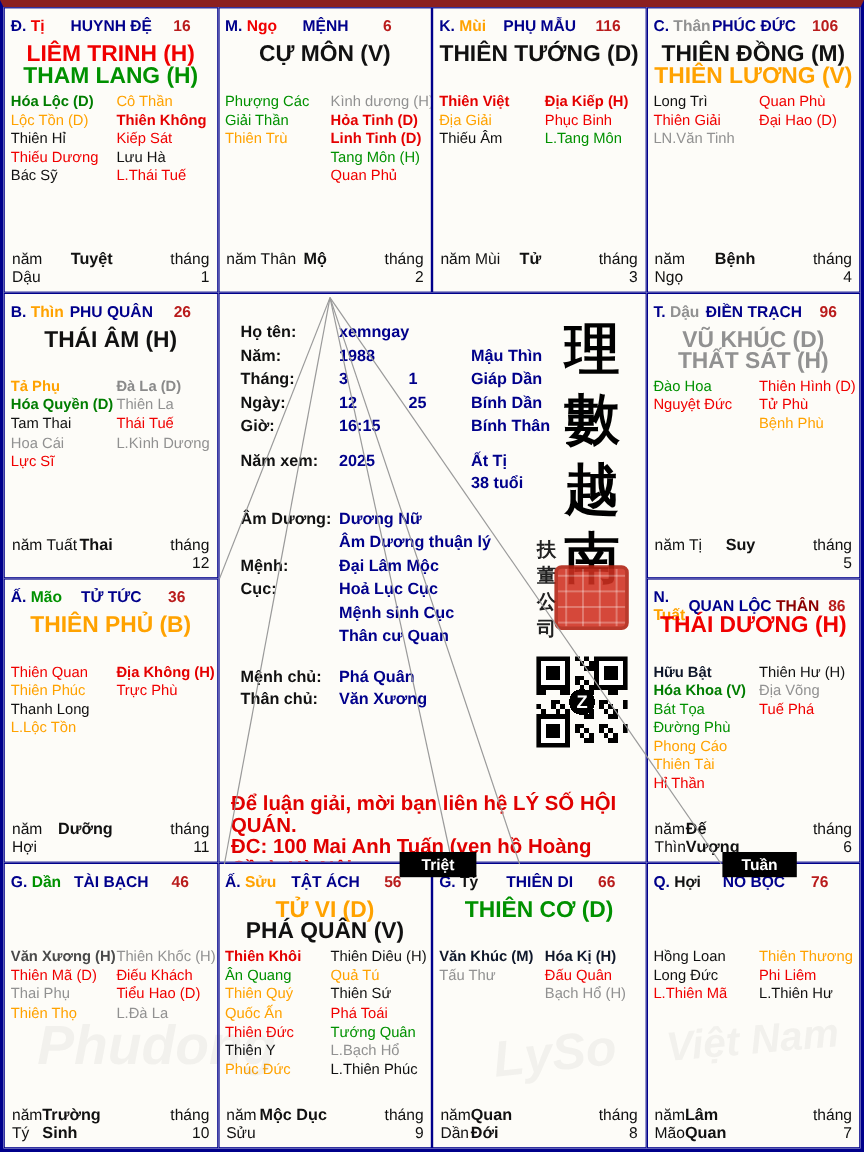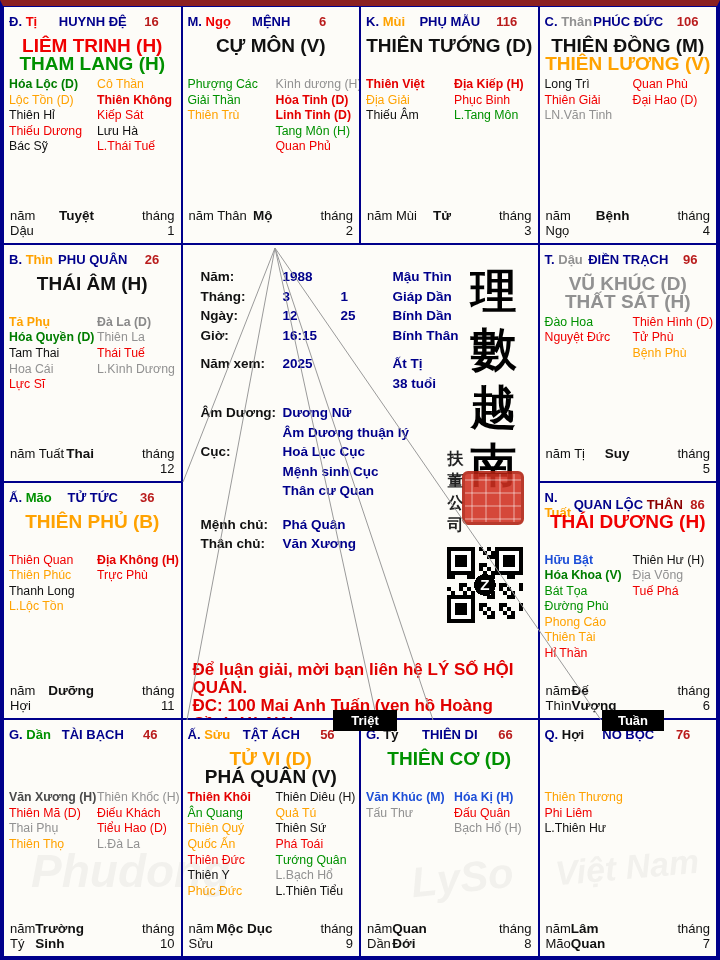--- a/index.html
+++ b/index.html
@@ -20,21 +20,21 @@
   .col:first-child{flex:none;width:86px;}
   .star{font-size:12.3px;line-height:15.6px;white-space:nowrap;}
   .foot{position:absolute;bottom:5px;left:6px;right:6px;display:grid;
     grid-template-columns:1fr auto 1fr;font-size:13px;color:#111;}
   .foot b{font-size:13.5px;}
   .foot .tr{text-align:right;padding-left:48px;}
   
   .s-k{color:#111;} .s-r{color:#f00000;} .s-o{color:#ffa200;} .s-g{color:#009100;}
   .s-y{color:#919191;} .s-m{color:#8B0000;font-weight:bold;}
   .s-rb{color:#e40000;font-weight:bold;} .s-gb{color:#007d00;font-weight:bold;}
-  .s-kb{color:#1d4ed8;font-weight:bold;} .s-yb{color:#8a8a8a;font-weight:bold;}
+  .s-kb{color:#0f172a;font-weight:bold;} .s-yb{color:#8a8a8a;font-weight:bold;}
   .s-db{color:#4a4a4a;font-weight:bold;} .s-ob{color:#ffa200;font-weight:bold;}
   
   .center{grid-column:2/4;grid-row:2/4;position:relative;background:#fdfcf8;
     border:1px solid #00008B;overflow:hidden;}
   .cbody{position:absolute;top:22px;left:18px;right:8px;}
   .crow{display:grid;grid-template-columns:82px 58px 52px 1fr;height:19.5px;
     font-size:13.5px;font-weight:bold;align-items:center;}
   .lbl{color:#111;} .val{color:#00008B;}
   .sp9{height:9px;} .sp10{height:10px;} .sp14{height:14px;}
   .contact{position:absolute;left:10px;top:416px;width:345px;font-size:17px;
@@ -211,20 +211,24 @@
     <div class="foot">
       <span>năm Tuất</span>
       <b>Thai</b>
       <span class="tr">tháng 12</span>
     </div>
   </div>
 
   <div class="center">
     <div class="cbody">
       <div class="crow">
+          <span class="lbl">Họ tên:</span>
+          <span class="val" style="grid-column:2/5">xemngay</span>
+        </div>
+      <div class="crow">
           <span class="lbl">Năm:</span>
           <span class="val">1988</span>
           <span></span>
           <span class="val">Mậu Thìn</span>
         </div>
       <div class="crow">
           <span class="lbl">Tháng:</span>
           <span class="val">3</span>
           <span class="val">1</span>
           <span class="val">Giáp Dần</span>
@@ -255,20 +259,24 @@
           <span class="val">38 tuổi</span>
         </div>
       <div class="sp10"></div>
       <div class="crow">
           <span class="lbl">Âm Dương:</span>
           <span class="val" style="grid-column:2/5">Dương Nữ</span>
         </div>
       <div class="crow">
           <span></span>
           <span class="val" style="grid-column:2/5">Âm Dương thuận lý</span>
+        </div>
+      <div class="crow">
+          <span class="lbl">Mệnh:</span>
+          <span class="val" style="grid-column:2/5">Đại Lâm Mộc</span>
         </div>
       <div class="crow">
           <span class="lbl">Cục:</span>
           <span class="val" style="grid-column:2/5">Hoả Lục Cục</span>
         </div>
       <div class="crow">
           <span></span>
           <span class="val" style="grid-column:2/5">Mệnh sinh Cục</span>
         </div>
       <div class="crow">
@@ -520,21 +528,21 @@
           <div class="star s-k">Thiên Y</div>
           <div class="star s-o">Phúc Đức</div>
         </div>
       <div class="col">
           <div class="star s-k">Thiên Diêu (H)</div>
           <div class="star s-o">Quả Tú</div>
           <div class="star s-k">Thiên Sứ</div>
           <div class="star s-r">Phá Toái</div>
           <div class="star s-g">Tướng Quân</div>
           <div class="star s-y">L.Bạch Hổ</div>
-          <div class="star s-k">L.Thiên Tiểu</div>
+          <div class="star s-k">L.Thiên Phúc</div>
         </div>
     </div>
     <div class="foot">
       <span>năm Sửu</span>
       <b>Mộc Dục</b>
       <span class="tr">tháng 9</span>
     </div>
   </div>
 
   <div class="cell">
@@ -565,20 +573,25 @@
   </div>
 
   <div class="cell">
     <div class="head">
       <span><span class="stem">Q.</span> <b class="branch s-k">Hợi</b></span>
       <span class="palace">NÔ BỘC</span>
       <span class="num">76</span>
     </div>
     <div class="mains"></div>
     <div class="cols">
+      <div class="col">
+          <div class="star s-k">Hồng Loan</div>
+          <div class="star s-k">Long Đức</div>
+          <div class="star s-r">L.Thiên Mã</div>
+        </div>
       <div class="col">
           <div class="star s-o">Thiên Thương</div>
           <div class="star s-r">Phi Liêm</div>
           <div class="star s-k">L.Thiên Hư</div>
         </div>
     </div>
     <div class="foot">
       <span>năm Mão</span>
       <b>Lâm Quan</b>
       <span class="tr">tháng 7</span>

